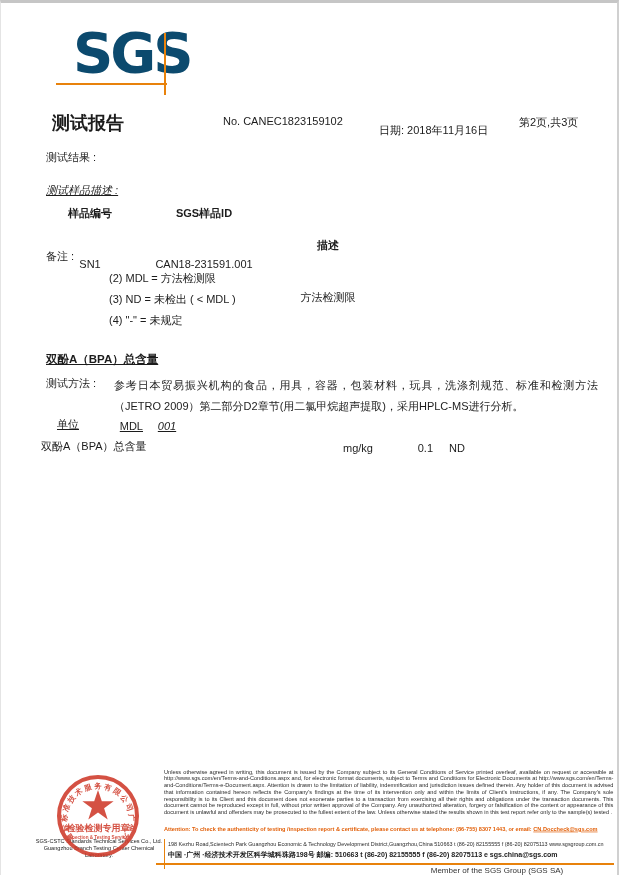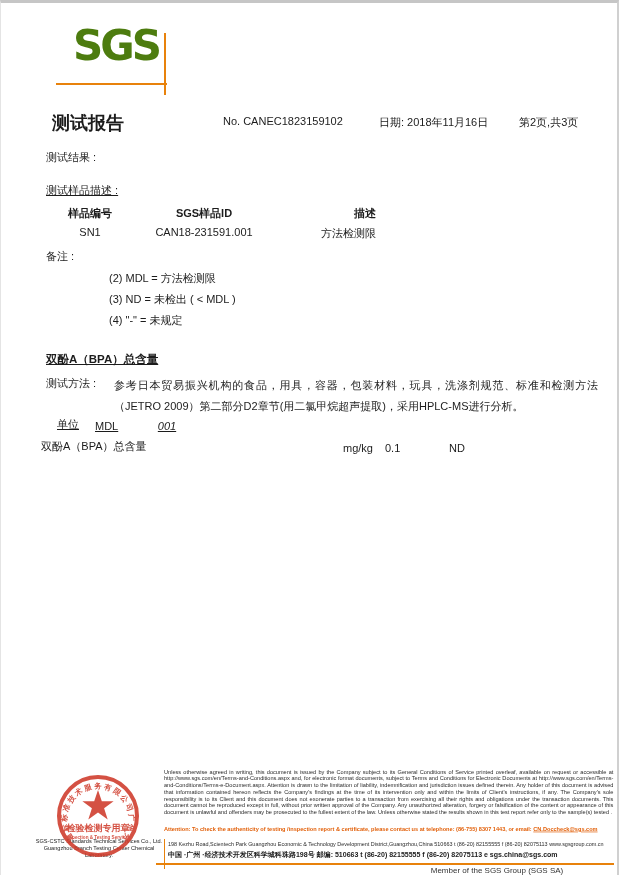--- a/index.html
+++ b/index.html
@@ -4,49 +4,49 @@
 <style>
   html,body{margin:0;padding:0;background:#ffffff;}
   #page{
     position:relative;width:619px;height:875px;background:#fff;overflow:hidden;
     box-sizing:border-box;
     border-top:3px solid #c6c6c6;border-right:2px solid #d0d0d0;border-left:1px solid #e4e4e4;
     font-family:"Liberation Sans","DejaVu Sans",sans-serif;color:#1c1c1c;
   }
   
   .logo{
-    position:absolute;left:72px;top:22px;font-size:42px;font-weight:bold;
-    color:#4d7c0f;letter-spacing:-3px;line-height:1;font-family:"DejaVu Sans","Liberation Sans",sans-serif;
+    position:absolute;left:72px;top:22px;font-size:56px;font-weight:bold;
+    color:#0c4a6e;letter-spacing:-3px;line-height:1;font-family:"DejaVu Sans","Liberation Sans",sans-serif;
   }
   .logo-hline{position:absolute;left:55px;top:80px;width:111px;height:2px;background:#e8820c;}
   .logo-vline{position:absolute;left:163px;top:30px;width:2px;height:62px;background:#e8820c;}
   .doc-title{position:absolute;left:51px;top:108px;font-size:18px;font-weight:bold;}
   .report-no{position:absolute;left:222px;top:112px;font-size:11px;}
-  .report-date{position:absolute;left:378px;top:112px;font-size:11px;}
+  .report-date{position:absolute;left:378px;top:120px;font-size:11px;}
   .report-page{position:absolute;left:518px;top:112px;font-size:11px;}
   
   .sec-results{position:absolute;left:45px;top:147px;font-size:11px;}
-  .sec-sample-heading{position:absolute;left:45px;top:180px;font-size:11px;text-decoration:underline;}
+  .sec-sample-heading{position:absolute;left:45px;top:180px;font-size:11px;text-decoration:underline;font-style:italic;}
   .sample-table{position:absolute;left:45px;top:203px;width:330px;font-size:11px;}
   .sample-table .trow{display:flex;}
   .sample-table .c1{width:88px;text-align:center;}
   .sample-table .c2{width:140px;text-align:center;}
-  .sample-table .c3{flex:1;text-align:right;padding-left:6px;}
+  .sample-table .c3{flex:1;text-align:center;padding-left:6px;margin-top:32px;}
   .sample-table .thead{font-weight:bold;}
   .sample-table .tvals{margin-top:5px;}
   .sec-notes{position:absolute;left:45px;top:246px;font-size:11px;}
   .notes-list{position:absolute;left:108px;top:265px;font-size:11px;line-height:21px;}
   .bpa-heading{position:absolute;left:45px;top:349px;font-size:11.5px;font-weight:bold;text-decoration:underline;}
   .method-label{position:absolute;left:45px;top:373px;font-size:11px;}
   .method-text{position:absolute;left:113px;top:372px;width:484px;font-size:11px;line-height:21px;text-align:justify;}
   .bpa-table{position:absolute;left:40px;top:414px;width:440px;font-size:11px;}
   .bpa-table .trow{display:flex;align-items:flex-end;}
   .bpa-table .c-item{width:290px;text-align:left;padding-left:8px;}
   .bpa-table .c-unit{width:54px;text-align:center;}
-  .bpa-table .c-mdl{width:48px;text-align:left;}
+  .bpa-table .c-mdl{width:48px;text-align:right;}
   .bpa-table .c-001{width:48px;text-align:center;}
   .bpa-table .thead span{text-decoration:underline;}
   .bpa-table .thead .c-001 span{font-style:italic;}
   .bpa-table .tvals{margin-top:7px;}
   .bpa-table .tvals .c-item{padding-left:0px;}
   
   .fineprint{
     position:absolute;left:163px;top:766px;width:642px;font-size:8px;line-height:1.18;
     transform:scale(0.7);transform-origin:0 0;color:#2b2b2b;text-align:justify;
   }

